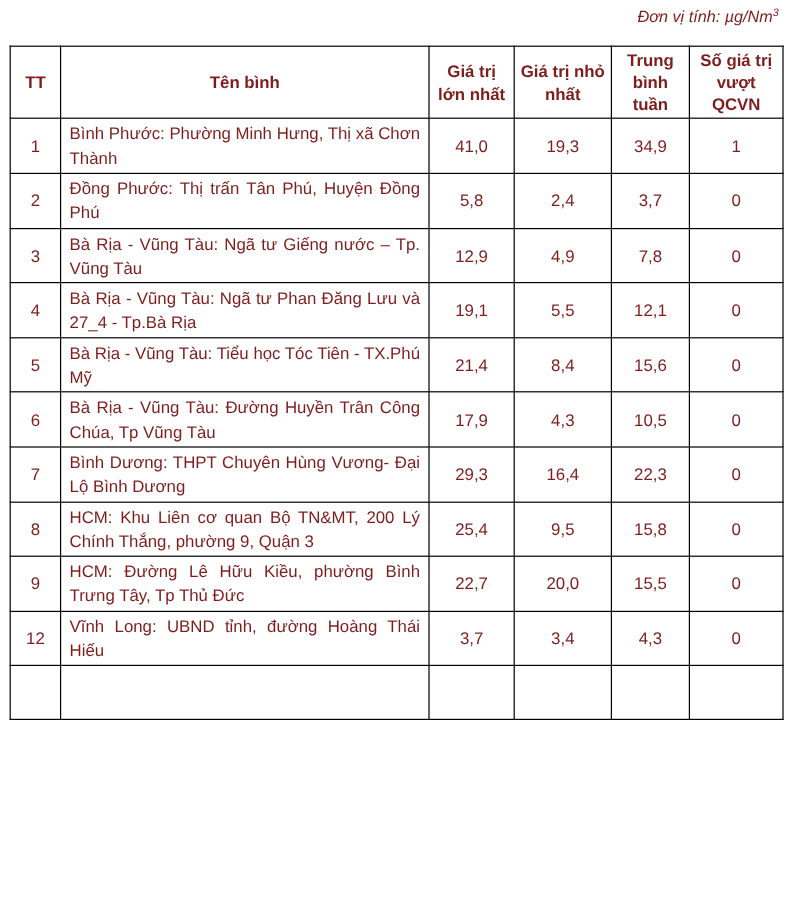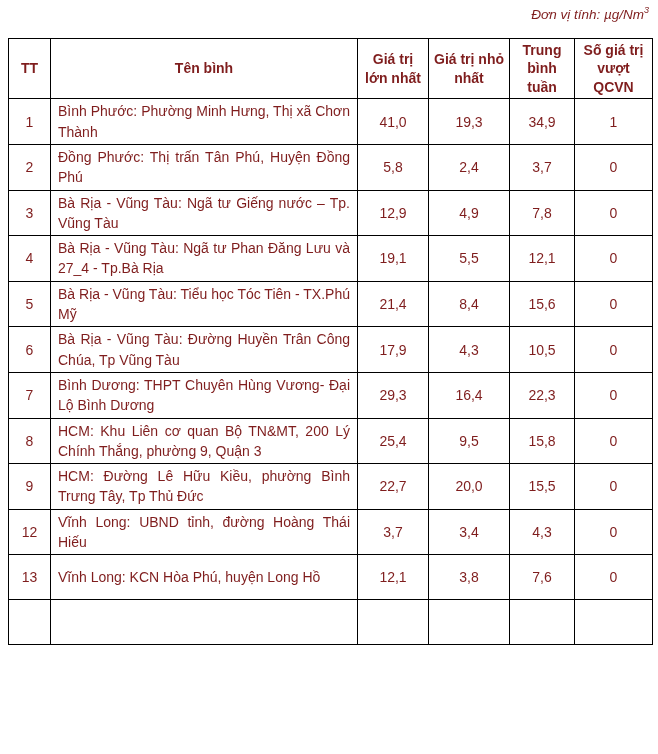--- a/index.html
+++ b/index.html
@@ -158,28 +158,20 @@
           <td class="c">0</td>
         </tr>
         <tr>
           <td class="c">12</td>
           <td class="name">Vĩnh Long: UBND tỉnh, đường Hoàng Thái Hiếu</td>
           <td class="c">3,7</td>
           <td class="c">3,4</td>
           <td class="c">4,3</td>
           <td class="c">0</td>
         </tr>
-        <tr>
-          <td class="c">13</td>
-          <td class="name">Vĩnh Long: KCN Hòa Phú, huyện Long Hồ</td>
-          <td class="c">12,1</td>
-          <td class="c">3,8</td>
-          <td class="c">7,6</td>
-          <td class="c">0</td>
-        </tr>
         <tr style="height: 30px;">
           <td></td>
           <td></td>
           <td></td>
           <td></td>
           <td></td>
           <td></td>
         </tr>
       </tbody>
   </table>

